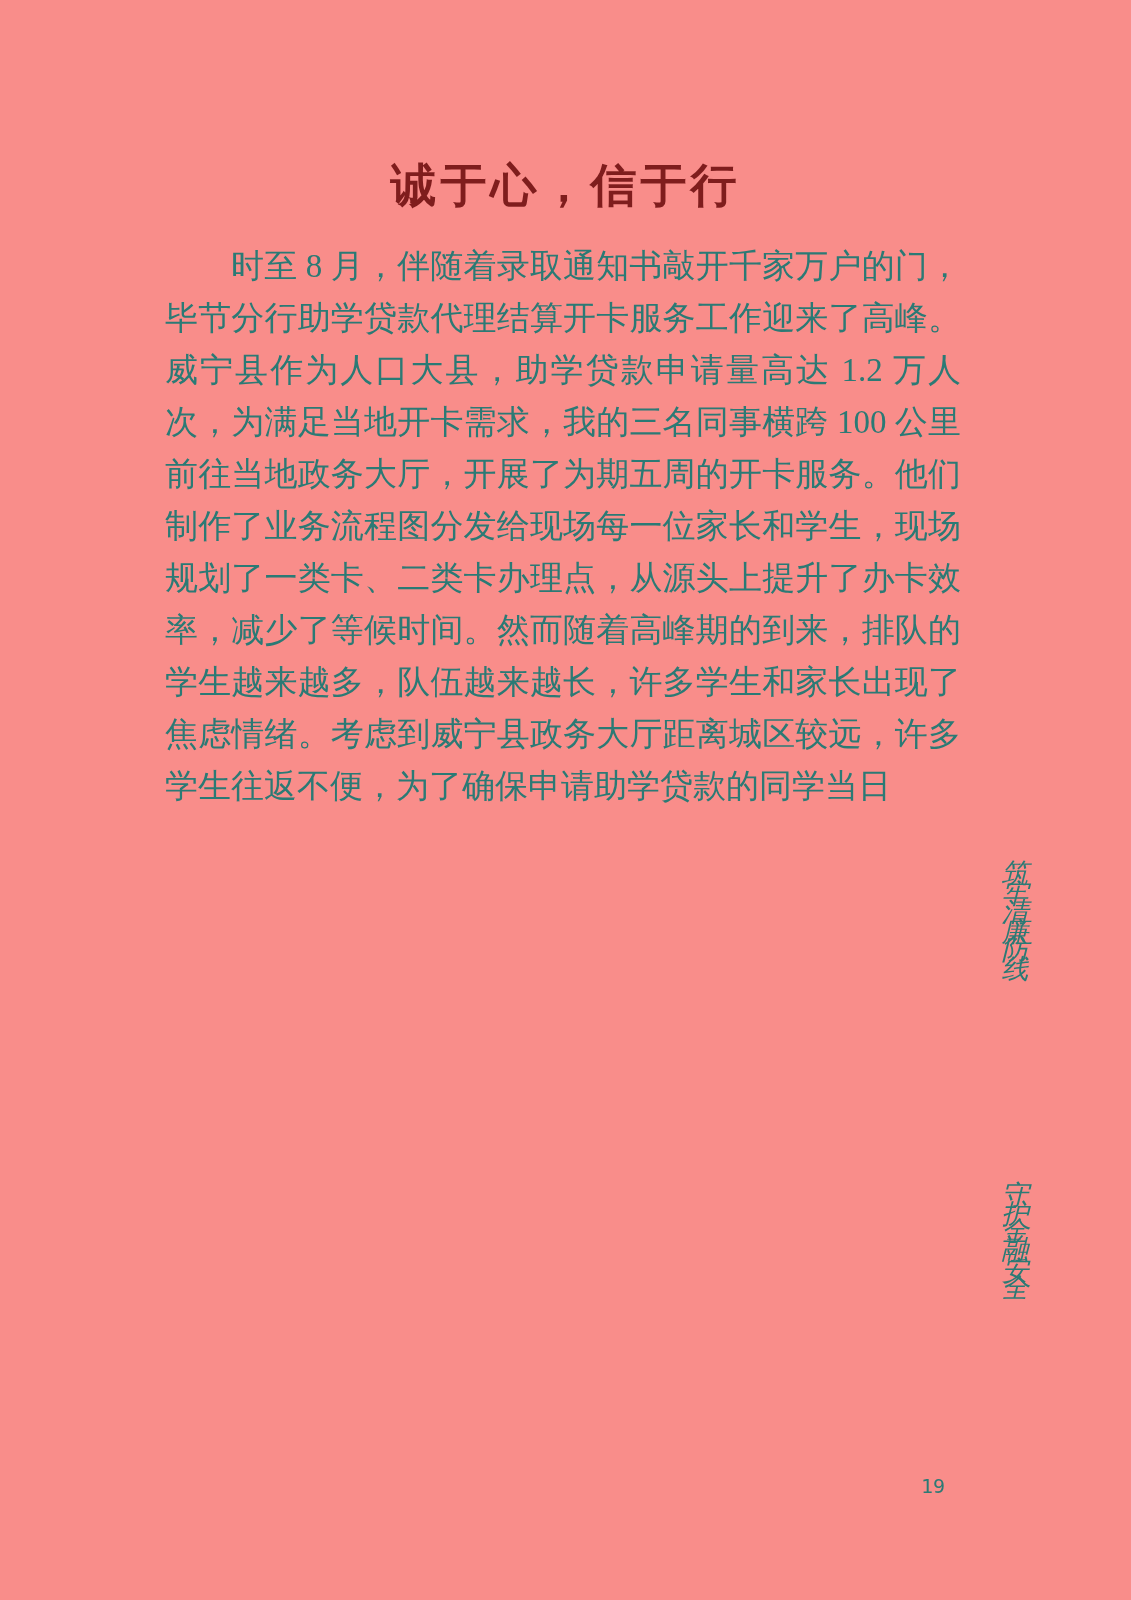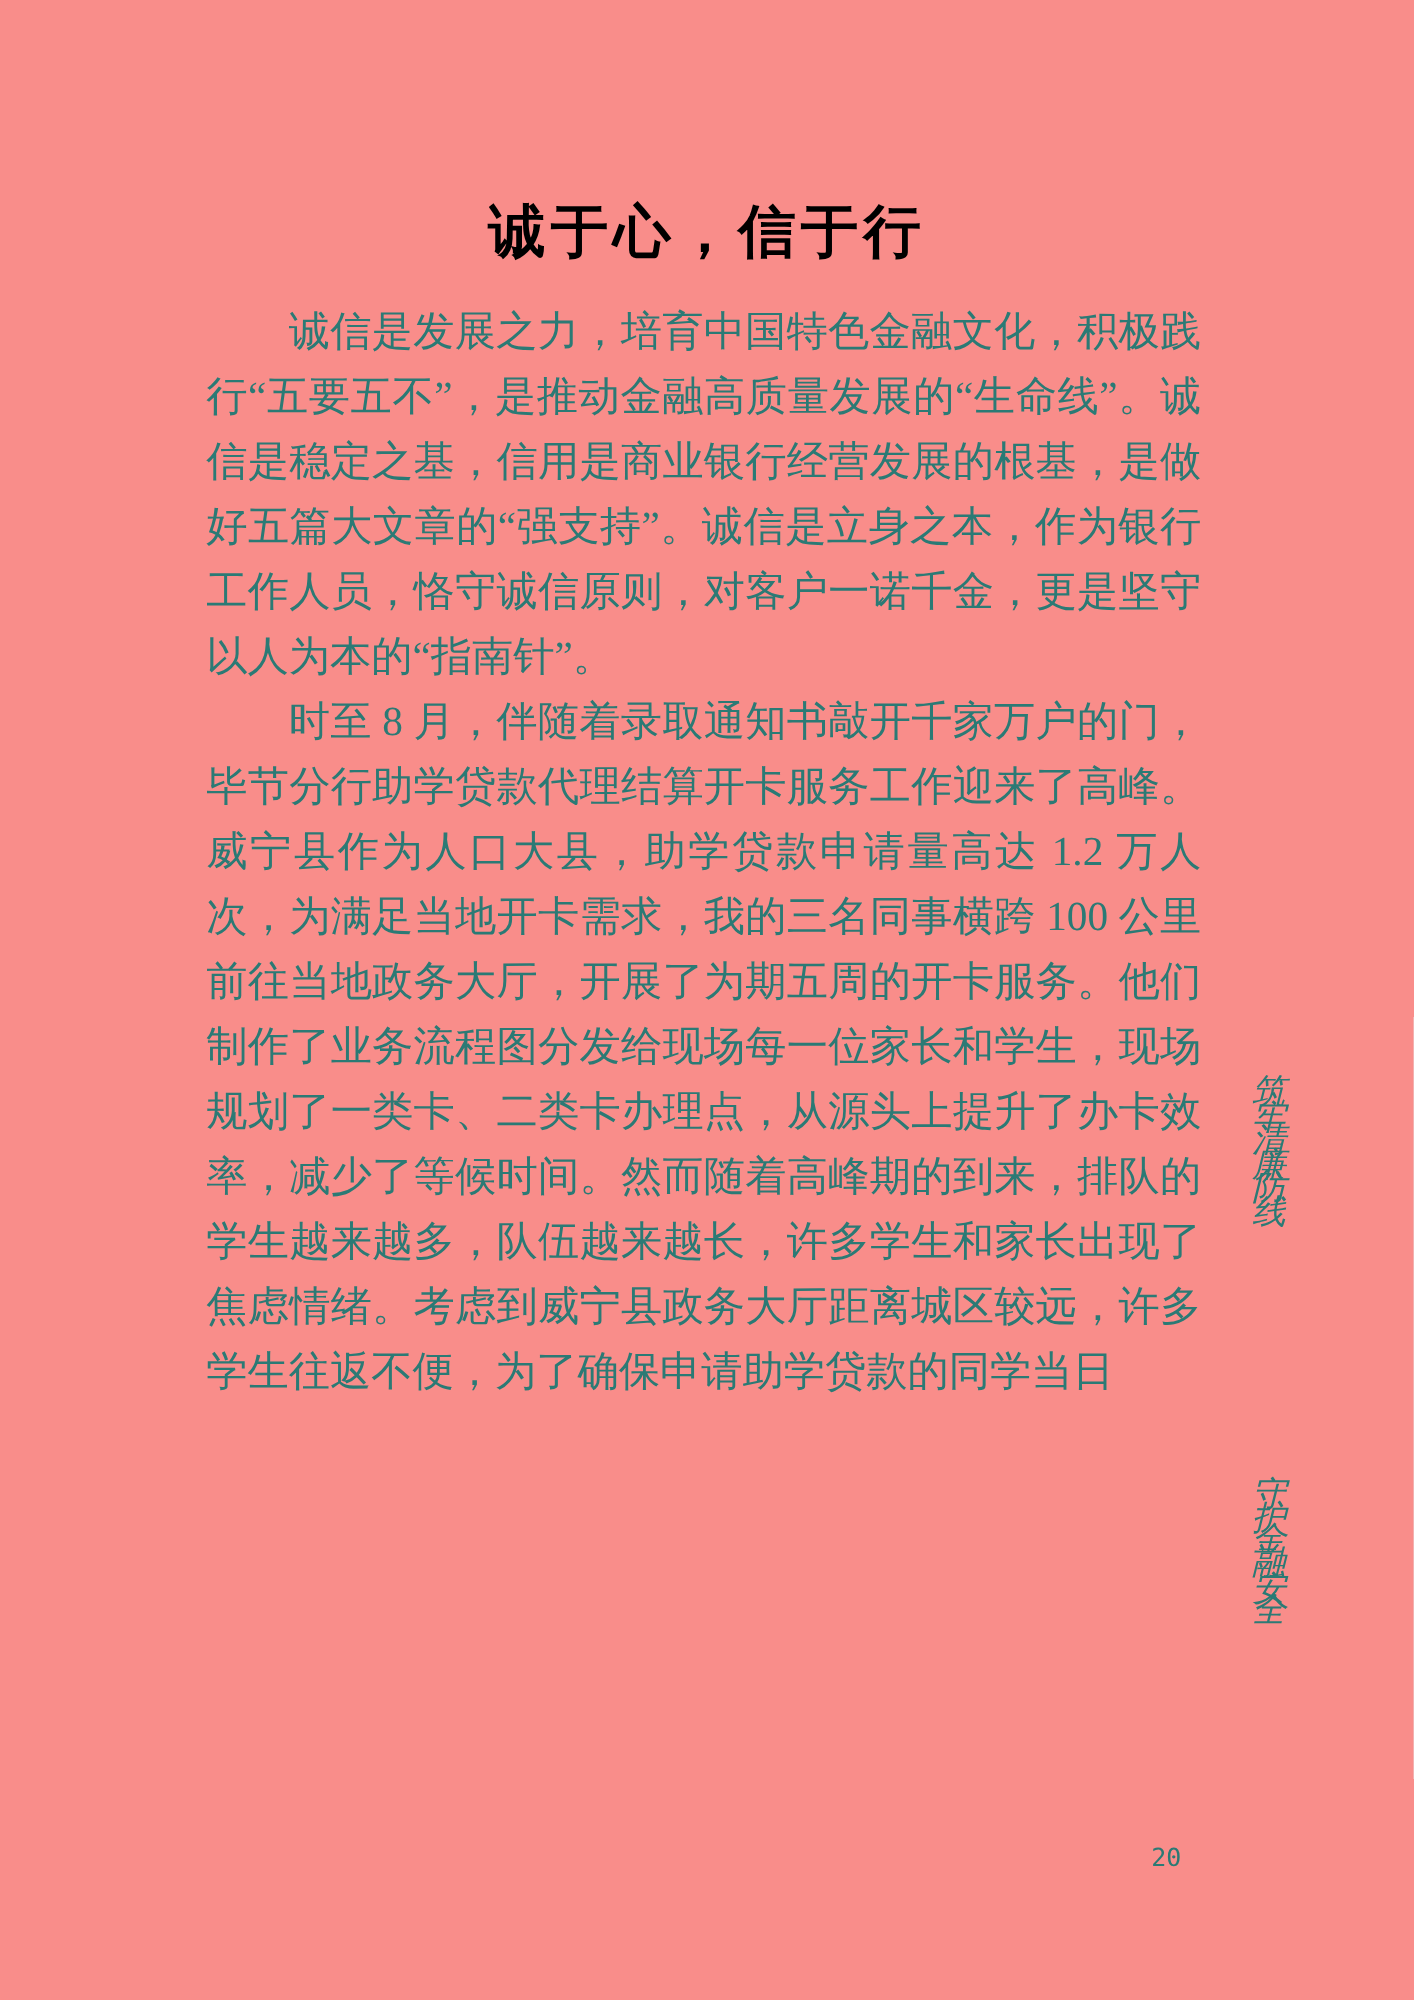--- a/index.html
+++ b/index.html
@@ -18,21 +18,21 @@
   }
   .title {
     position: absolute;
     top: 124px;
     left: 0;
     width: 100%;
     text-align: center;
     font-size: 46px;
     font-weight: bold;
     letter-spacing: 4px;
-    color: #000000;
+    color: #7f1d1d;
   }
   .content {
     position: absolute;
     top: 240px;
     left: 165px;
     width: 796px;
     color: #2b7a75;
     font-size: 33px;
     line-height: 52px;
     text-align: justify;
@@ -64,23 +64,22 @@
   }
 </style>
 </head>
 <body>
 
 <div class="page">
 
   <h1 class="title">诚于心，信于行</h1>
 
   <div class="content">
-    <p>诚信是发展之力，培育中国特色金融文化，积极践行“五要五不”，是推动金融高质量发展的“生命线”。诚信是稳定之基，信用是商业银行经营发展的根基，是做好五篇大文章的“强支持”。诚信是立身之本，作为银行工作人员，恪守诚信原则，对客户一诺千金，更是坚守以人为本的“指南针”。</p>
     <p>时至 8 月，伴随着录取通知书敲开千家万户的门，毕节分行助学贷款代理结算开卡服务工作迎来了高峰。威宁县作为人口大县，助学贷款申请量高达 1.2 万人次，为满足当地开卡需求，我的三名同事横跨 100 公里前往当地政务大厅，开展了为期五周的开卡服务。他们制作了业务流程图分发给现场每一位家长和学生，现场规划了一类卡、二类卡办理点，从源头上提升了办卡效率，减少了等候时间。然而随着高峰期的到来，排队的学生越来越多，队伍越来越长，许多学生和家长出现了焦虑情绪。考虑到威宁县政务大厅距离城区较远，许多学生往返不便，为了确保申请助学贷款的同学当日</p>
   </div>
 
   <div class="vertical-slogan-part slogan-1">筑牢清廉防线</div>
 
   <div class="vertical-slogan-part slogan-2">守护金融安全</div>
 
-  <div class="page-number">20</div>
+  <div class="page-number">19</div>
 
 </div>
 
 </body></html>

